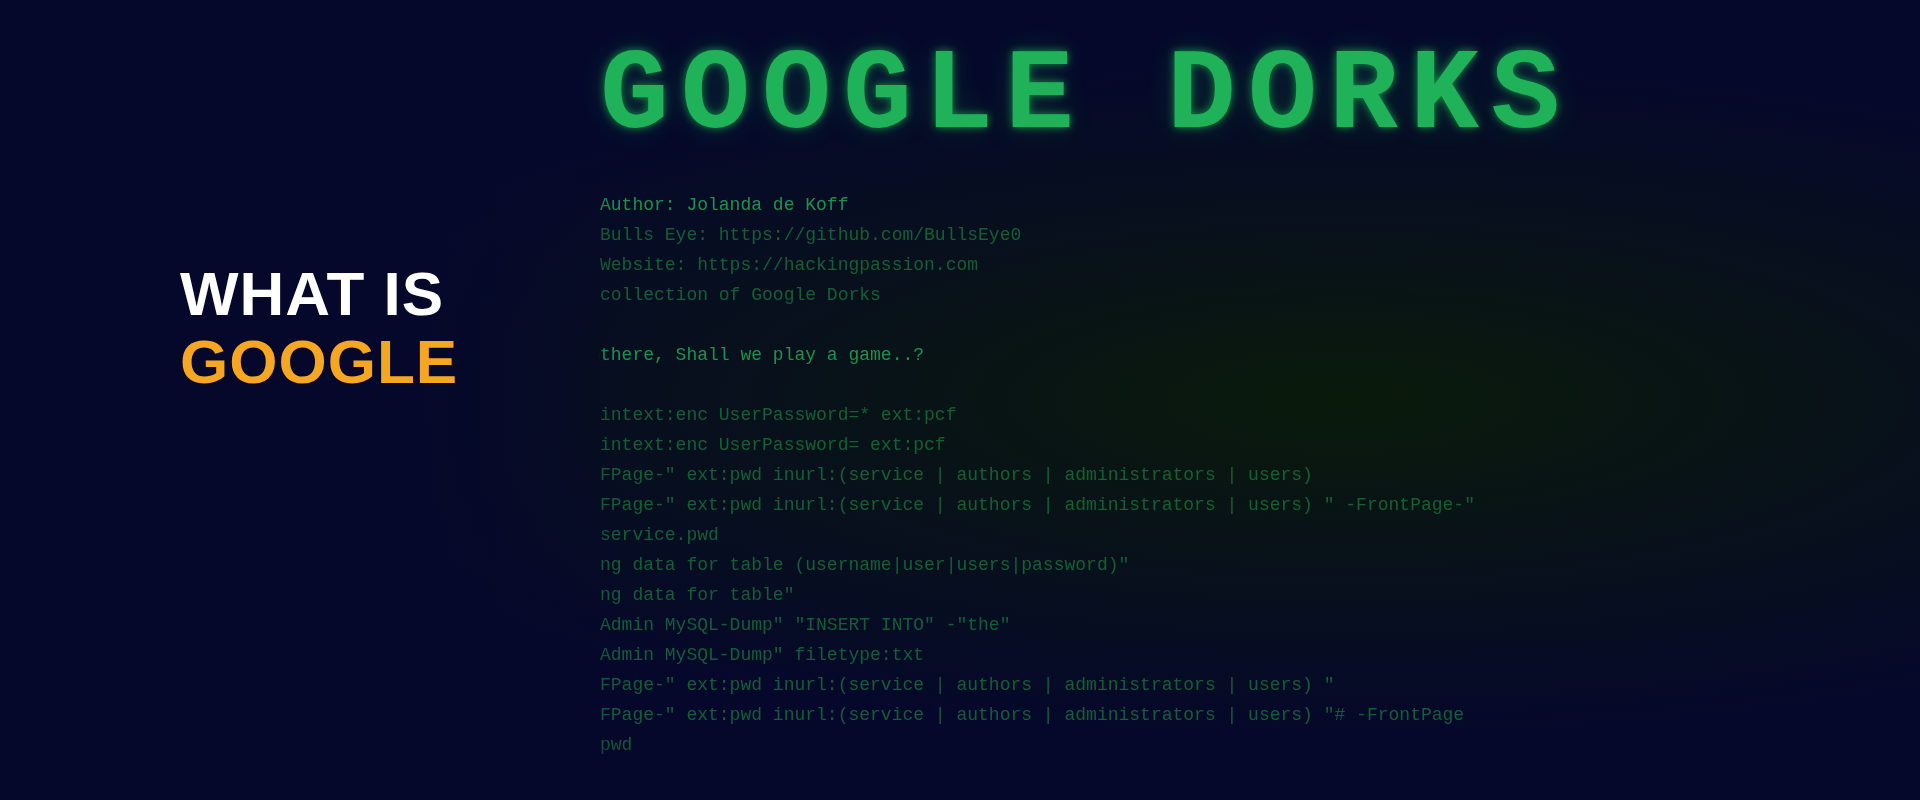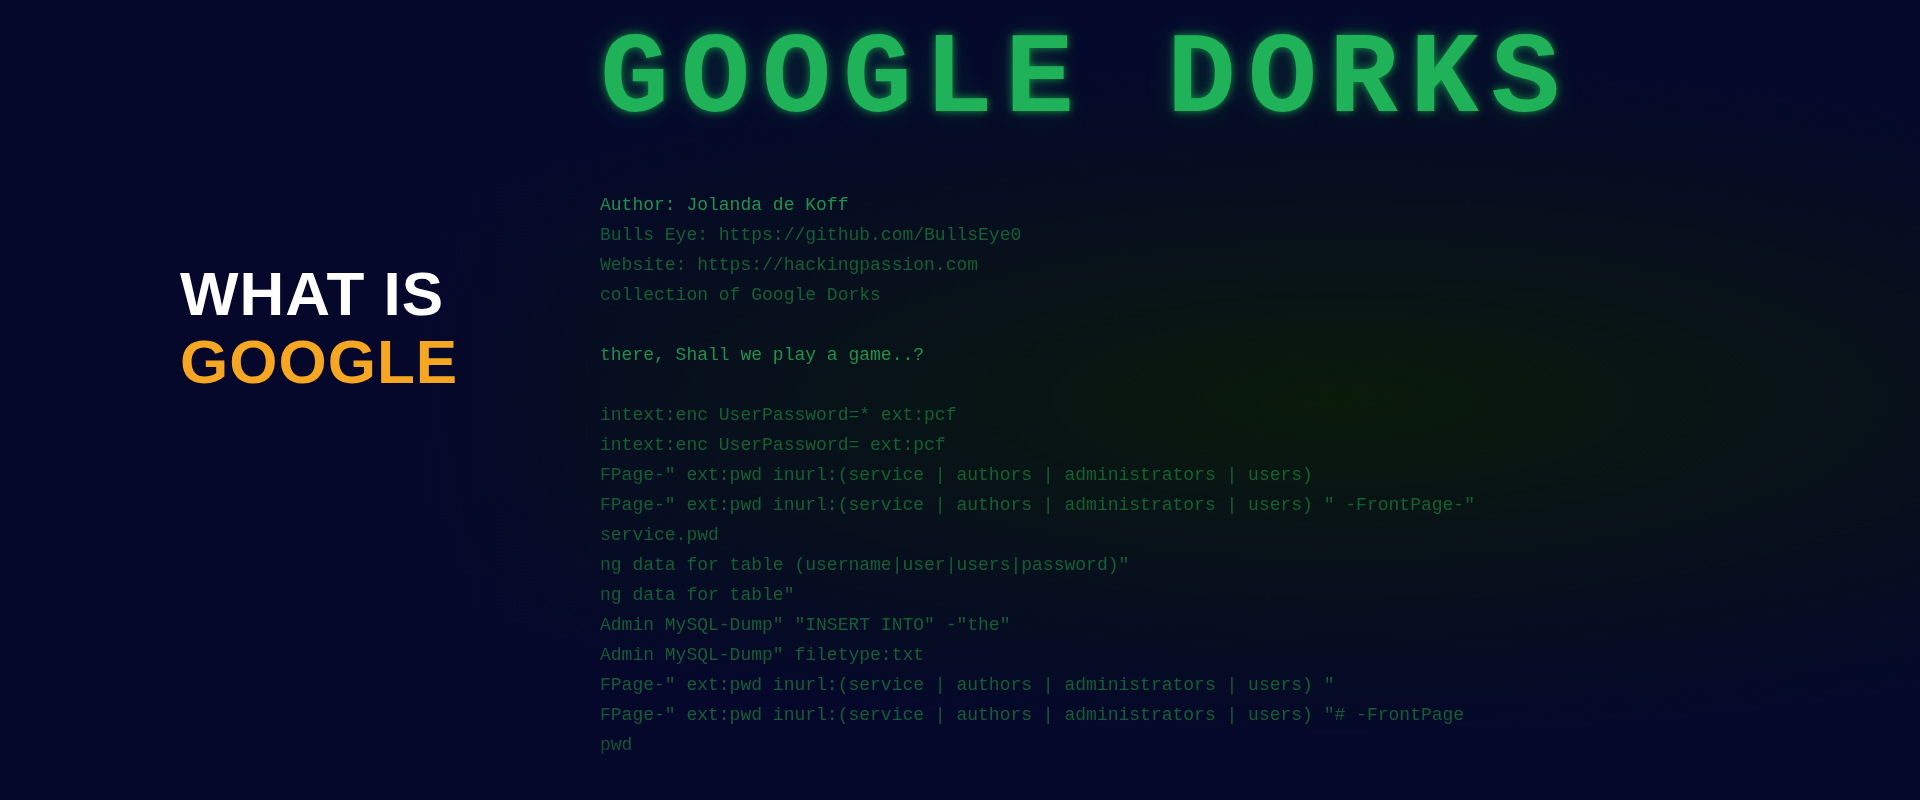--- a/index.html
+++ b/index.html
@@ -15,21 +15,21 @@
 
     .bg-overlay {
       position: absolute;
       inset: 0;
       background: radial-gradient(ellipse at 70% 50%, #0a1a0a 0%, #05082b 60%);
       z-index: 0;
     }
 
     .pixel-title-text {
       position: absolute;
-      top: 15px;
+      top: 31px;
       left: 600px;
       font-family: 'Courier New', monospace;
       font-size: 115px;
       font-weight: 900;
       color: #22c55e;
       letter-spacing: 12px;
       text-shadow: 0 0 8px #16a34a, 0 0 30px #16a34a44;
       z-index: 2;
       white-space: nowrap;
       

